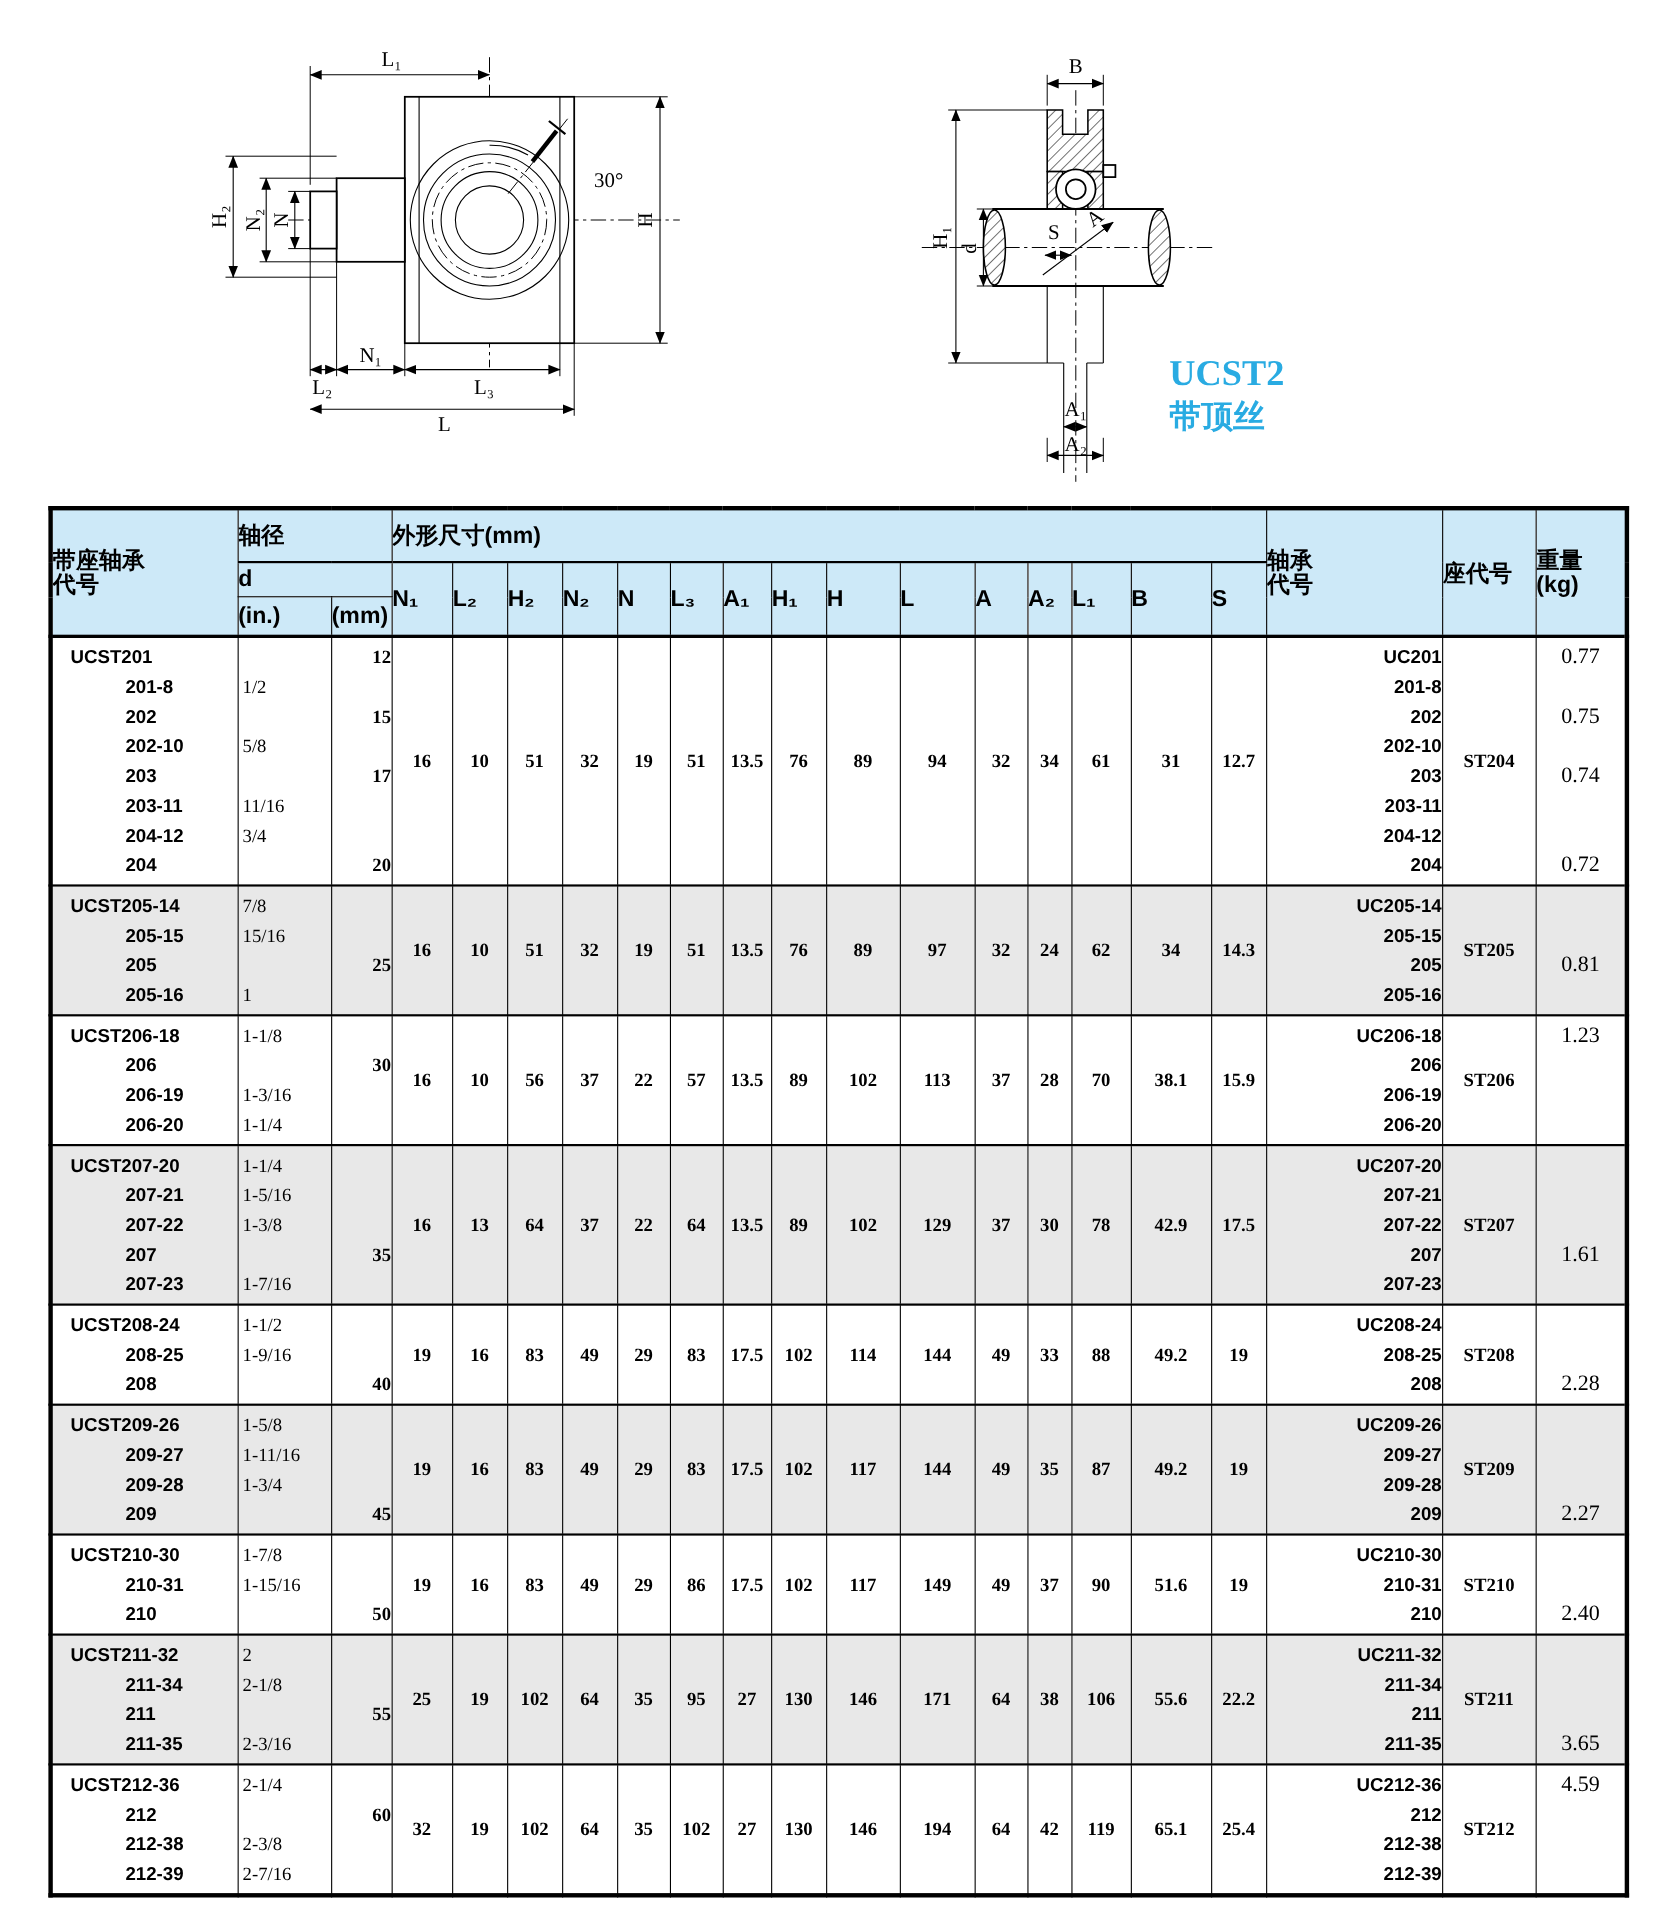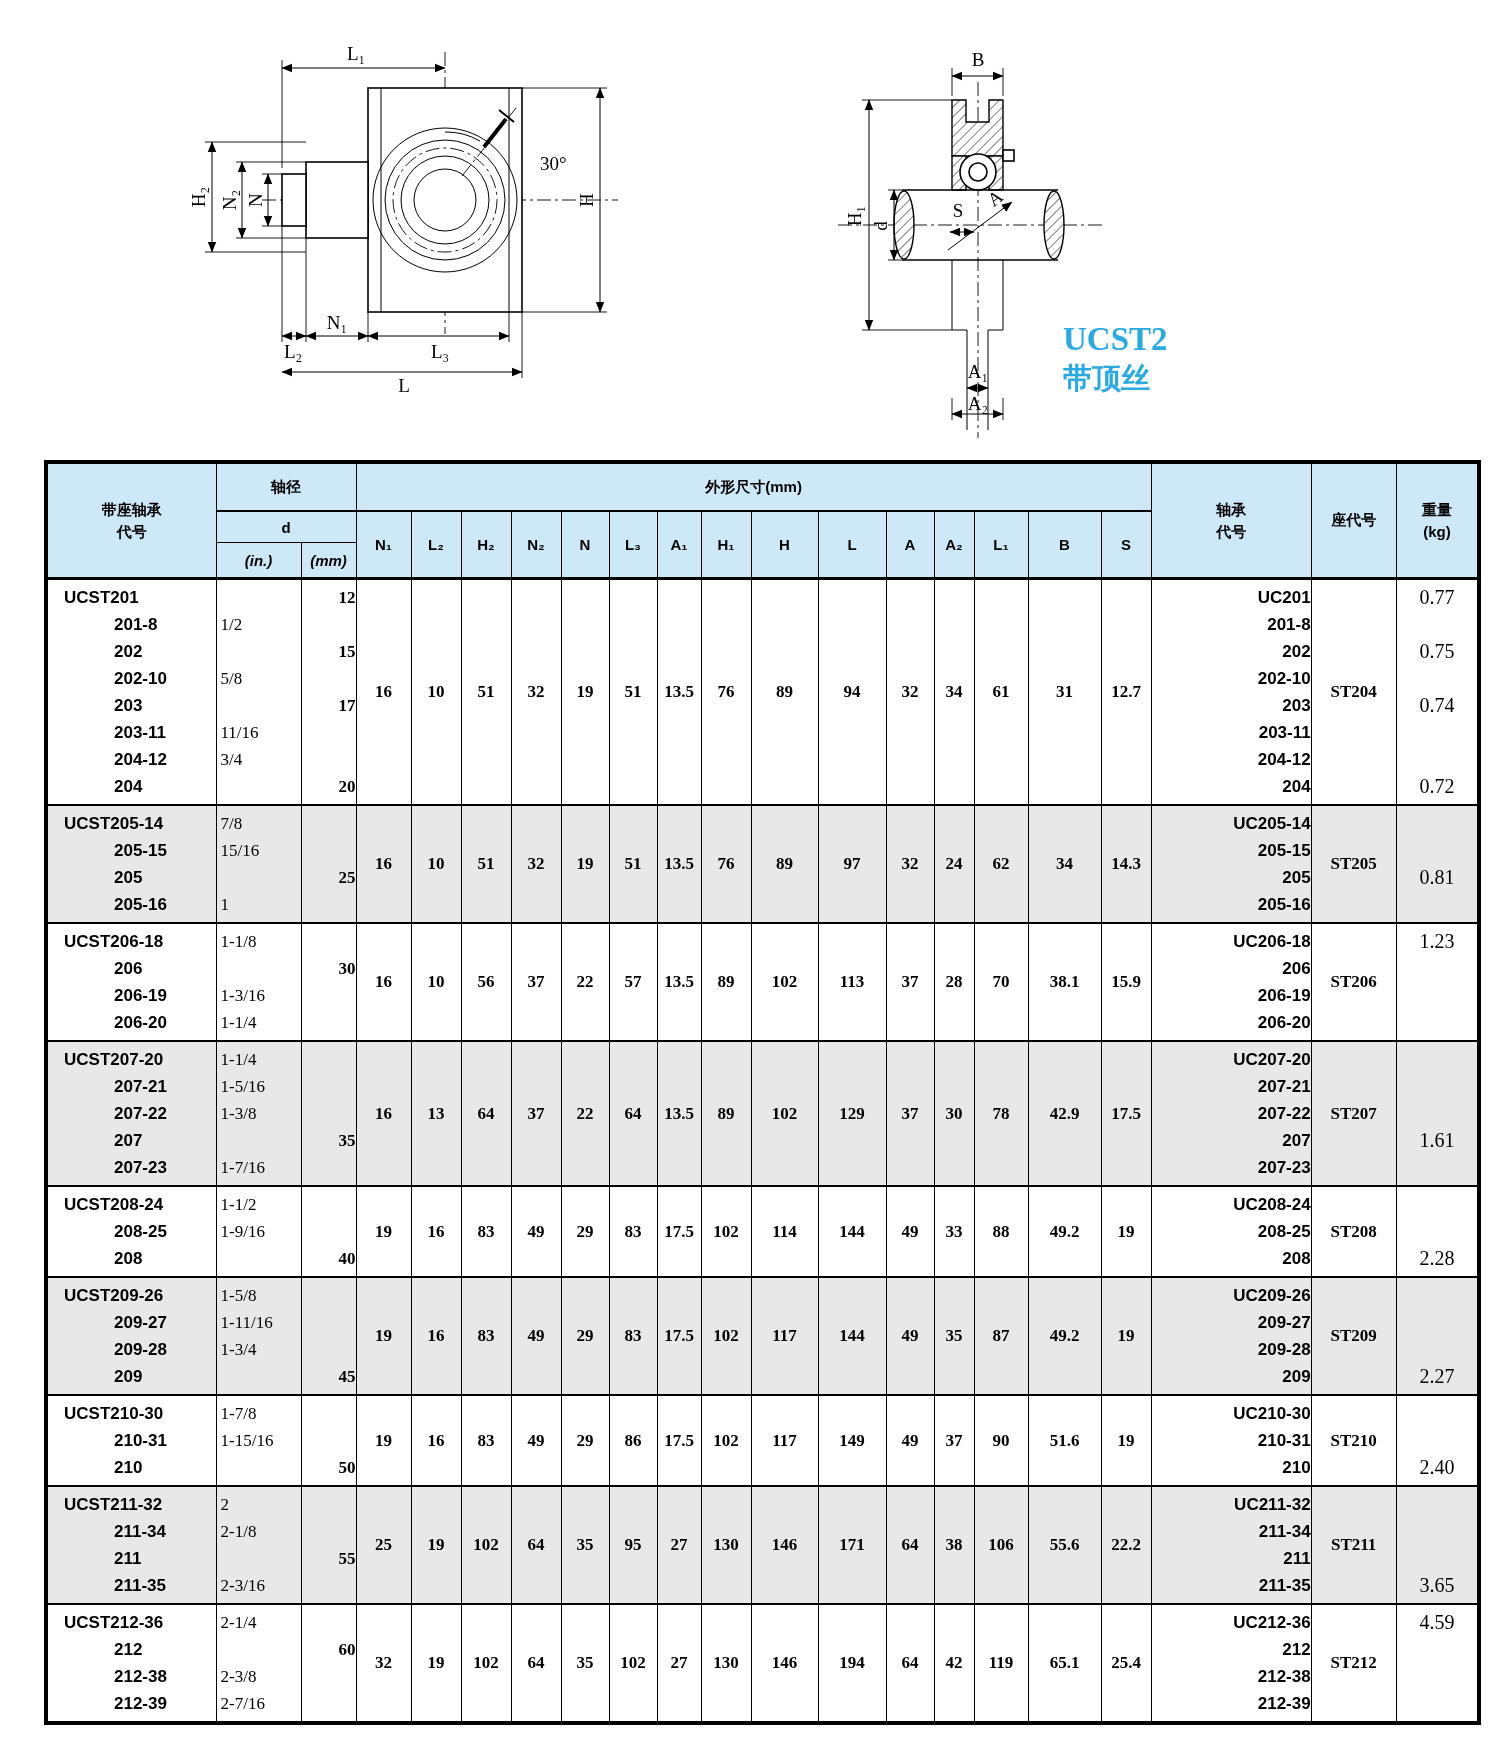--- a/index.html
+++ b/index.html
@@ -19,26 +19,26 @@
   .seriestext{font-family:"Liberation Serif",serif;font-weight:bold;font-size:33px;}
   .seriessub{font-family:"Liberation Sans",sans-serif;font-weight:bold;font-size:29px;}
   
   table.spec{
     position:absolute;top:460px;left:44px;width:1434px;
     border-collapse:collapse;table-layout:fixed;
     border:4px solid #000;background:#fff;
   }
   table.spec th,table.spec td{border:1px solid #000;overflow:hidden;}
   thead th{
-    background:#cde9f8;font-weight:bold;font-size:15px;
-    text-align:center;vertical-align:middle;padding:0;
+    background:#cde9f8;font-weight:bold;font-size:21px;
+    text-align:left;vertical-align:middle;padding:0;
   }
   thead tr.hr1 th{height:46px;}
   thead tr.hr2 th{height:30px;}
-  thead tr.hr3 th{height:34px;font-style:italic;}
+  thead tr.hr3 th{height:34px;}
   thead tr.hr1 th[colspan]{border-bottom:2px solid #000;}
   thead th.pre{white-space:pre-line;line-height:22px;}
   thead{border-bottom:3px solid #000;}
   tbody td{vertical-align:top;padding:4px 0;background:#fff;}
   tbody tr{border-top:2.5px solid #000;}
   tbody tr.shaded td{background:#e8e8e8;}
   .ln{height:27px;line-height:27px;font-size:17px;white-space:nowrap;}
   .cell-codes .ln{font-weight:bold;text-align:left;padding-left:66px;}
   .cell-codes .ln.lead{padding-left:16px;}
   .cell-bcodes .ln{font-weight:bold;text-align:right;padding-left:56px;}

